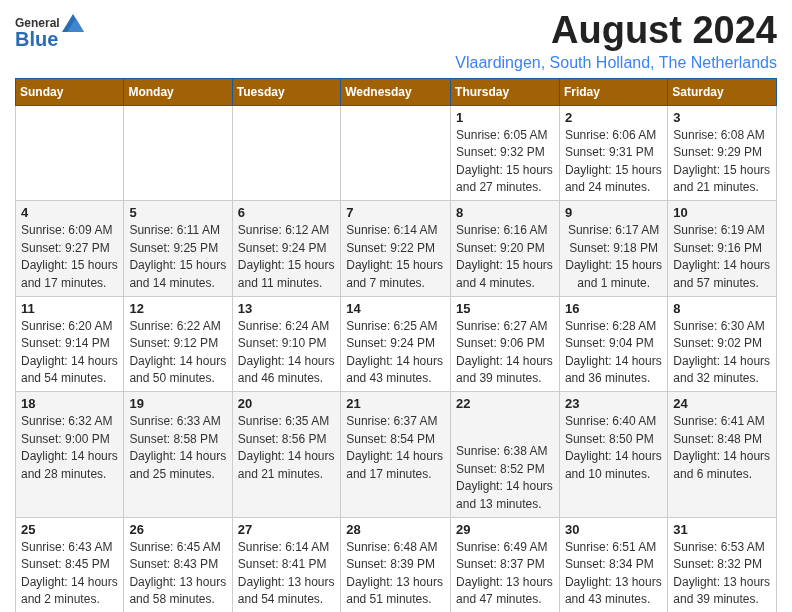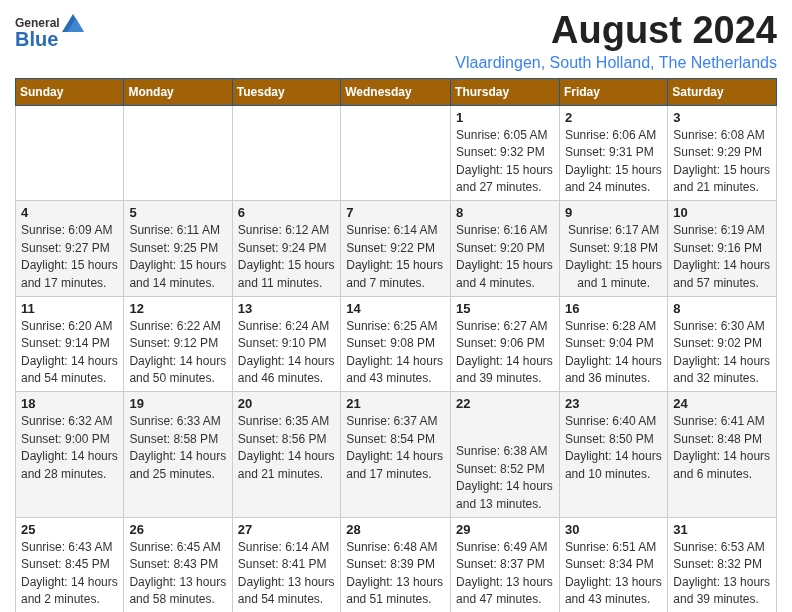--- a/index.html
+++ b/index.html
@@ -207,21 +207,21 @@
         </td>
         <td>
           <span class="day-num">13</span>
           <div class="day-info" style="white-space: pre-line;">Sunrise: 6:24 AM
 Sunset: 9:10 PM
 Daylight: 14 hours and 46 minutes.</div>
         </td>
         <td>
           <span class="day-num">14</span>
           <div class="day-info" style="white-space: pre-line;">Sunrise: 6:25 AM
-Sunset: 9:08 PM
+Sunset: 9:24 PM
 Daylight: 14 hours and 43 minutes.</div>
         </td>
         <td>
           <span class="day-num">15</span>
           <div class="day-info" style="white-space: pre-line;">Sunrise: 6:27 AM
 Sunset: 9:06 PM
 Daylight: 14 hours and 39 minutes.</div>
         </td>
         <td>
           <span class="day-num">16</span>

